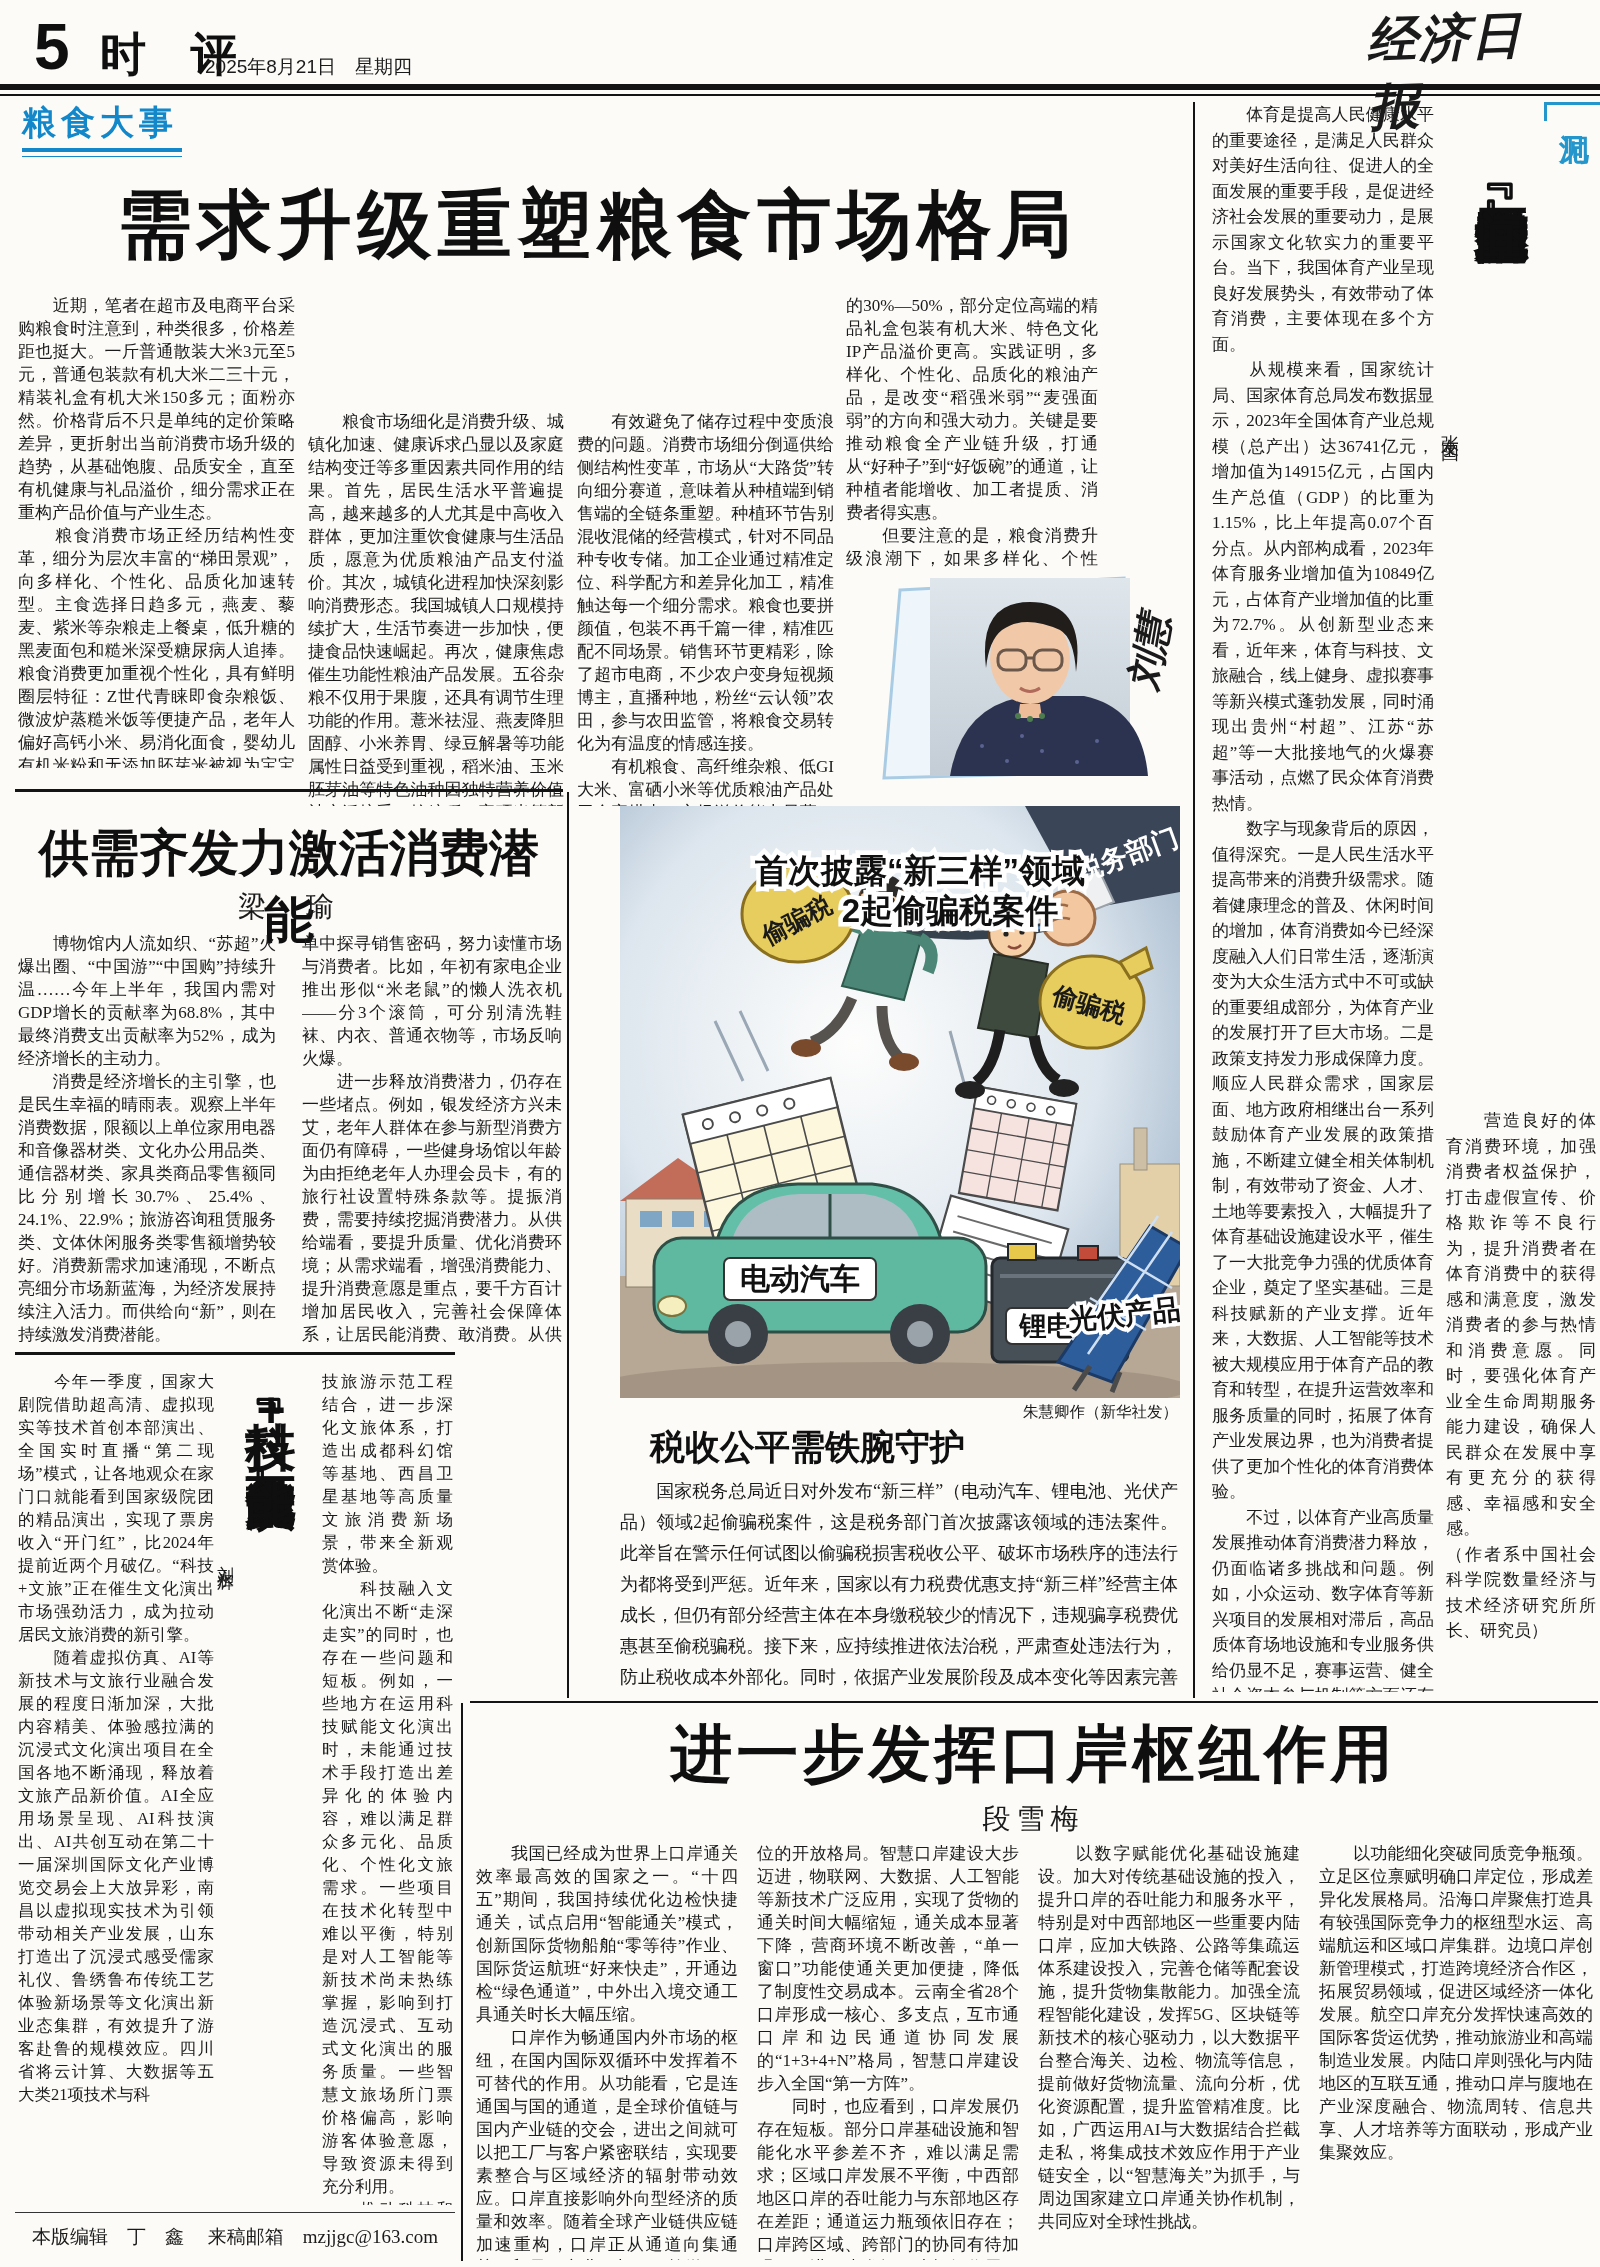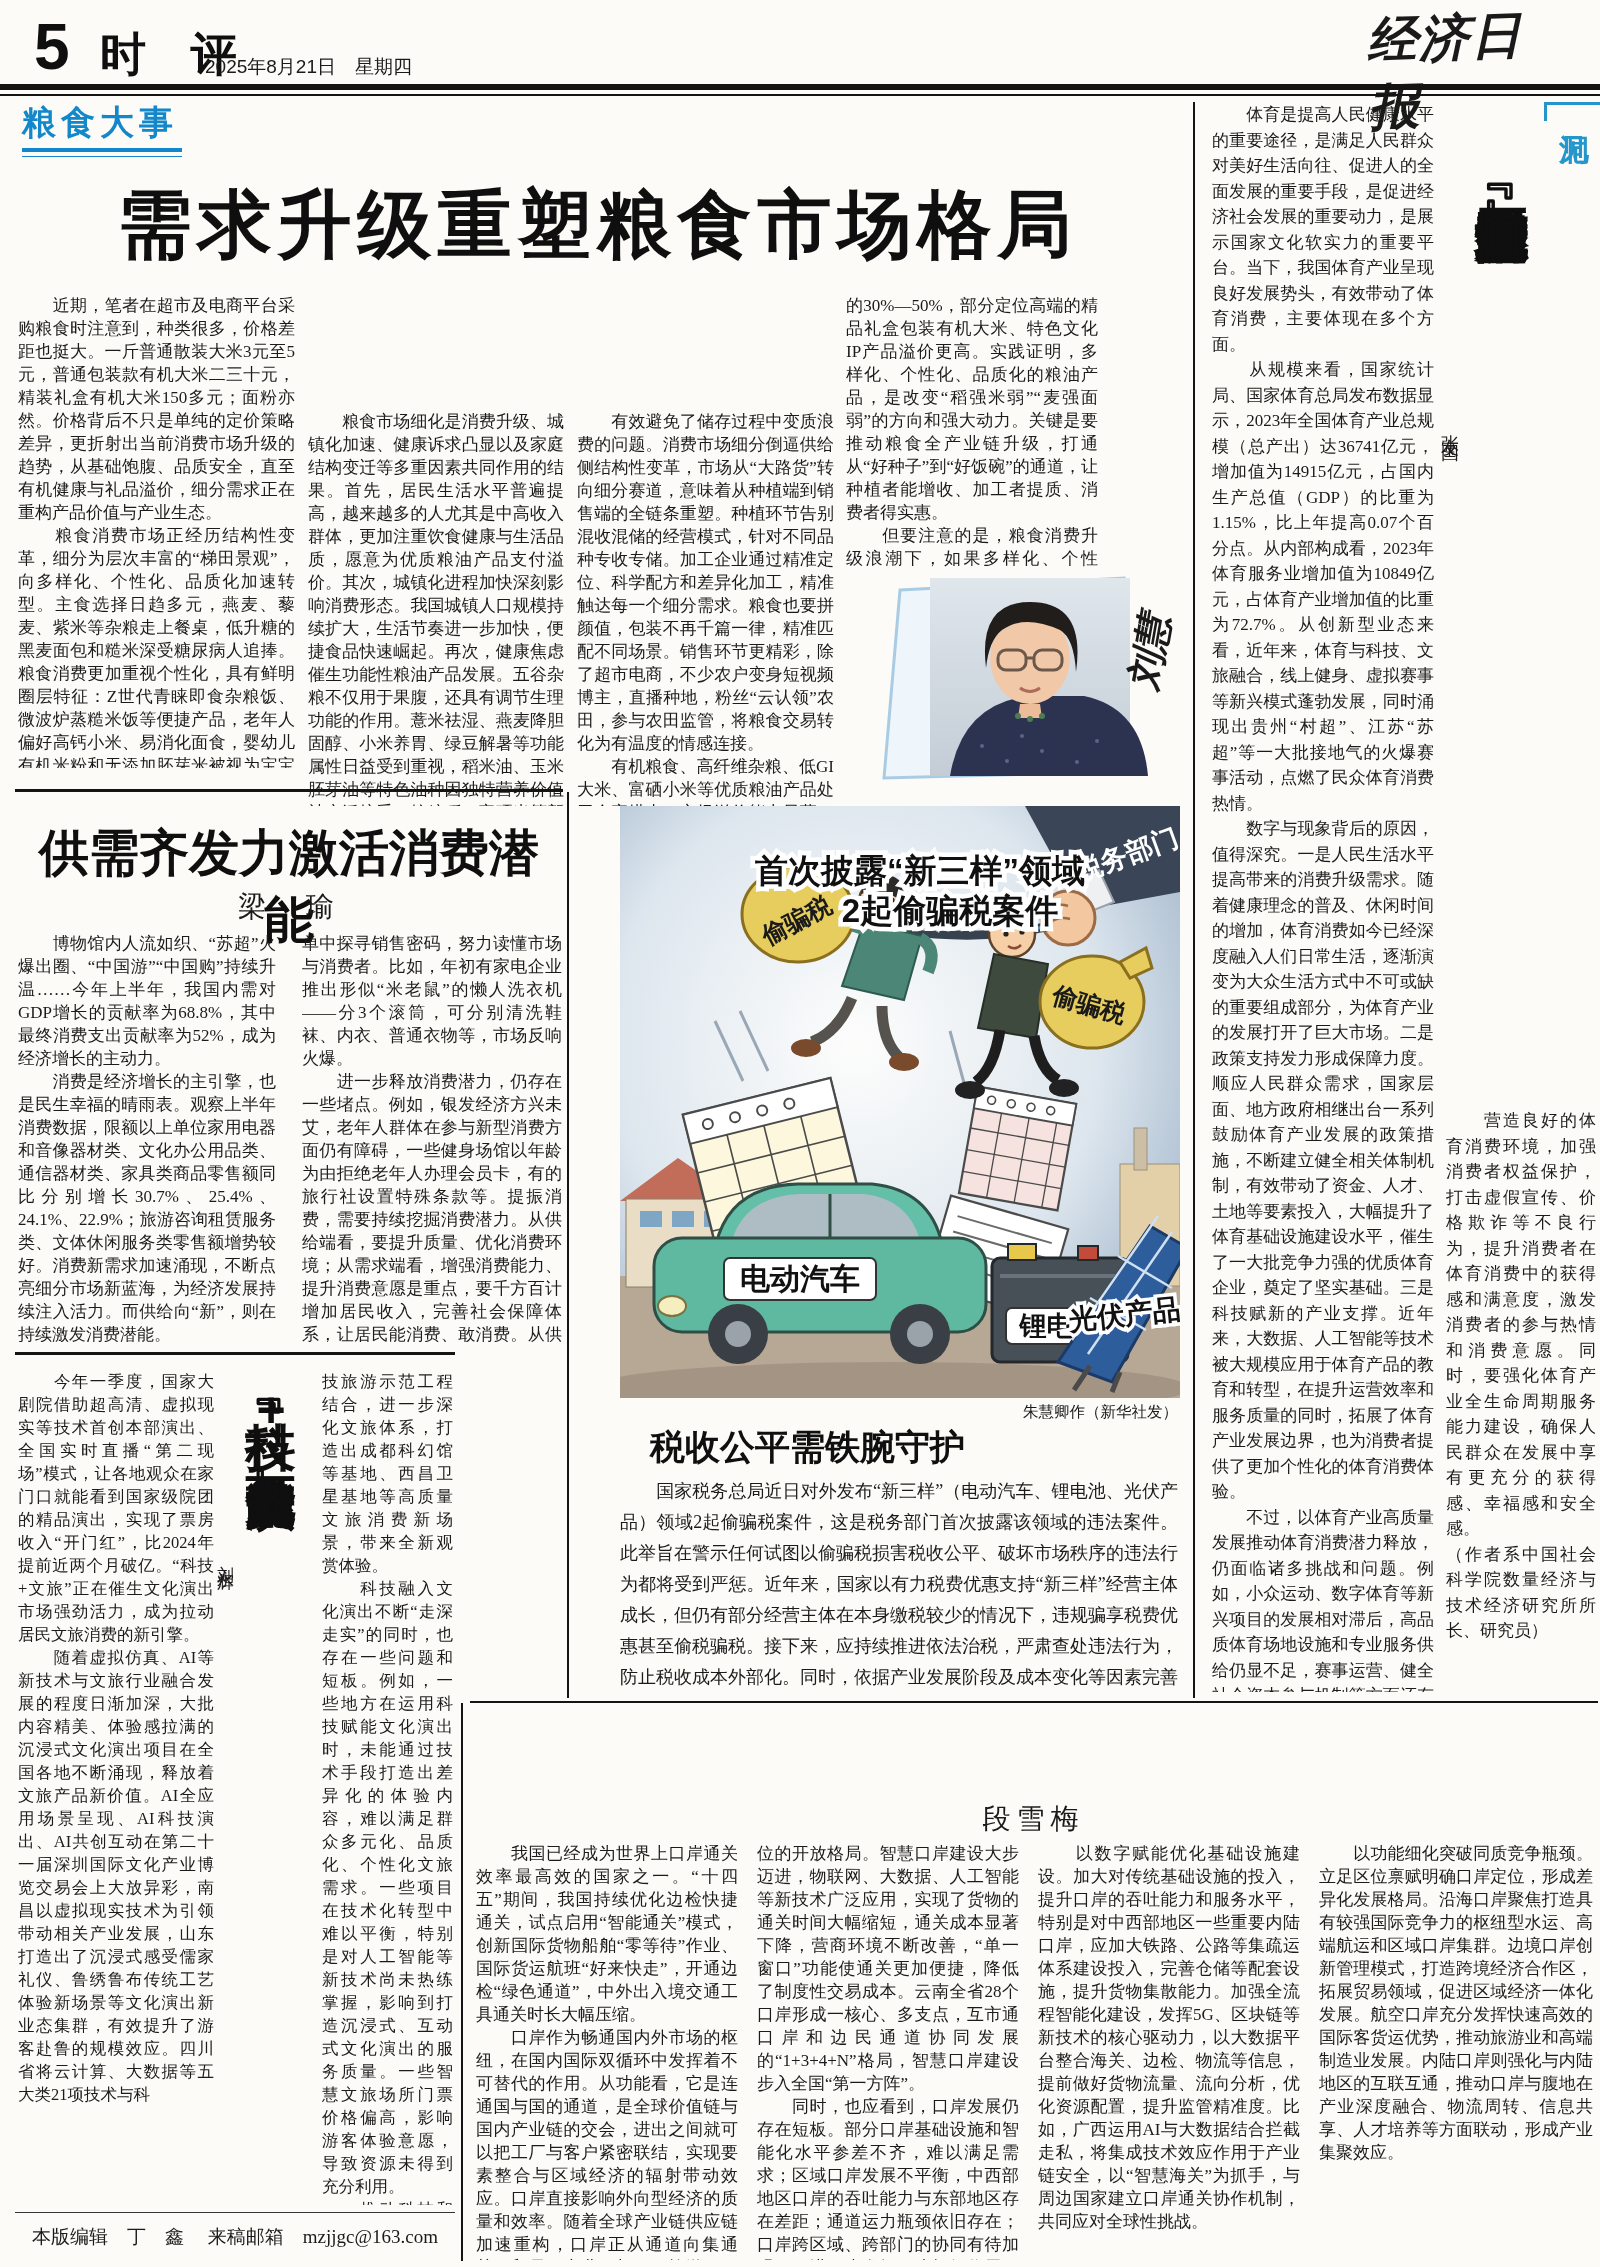--- a/index.html
+++ b/index.html
@@ -233,20 +233,21 @@
       <text x="300" y="76" font-size="33" font-weight="900" fill="#101010" text-anchor="middle" stroke="#ffffff" stroke-width="9" paint-order="stroke">首次披露“新三样”领域</text>
       <text x="330" y="116" font-size="33" font-weight="900" fill="#101010" text-anchor="middle" stroke="#ffffff" stroke-width="9" paint-order="stroke">2起偷骗税案件</text>
     </svg>
   </div>
   <div class="abs caption" style="left:620px;top:1402px;width:558px;">朱慧卿作（新华社发）</div>
 
   <div class="abs hsans" style="left:622px;top:1424px;font-size:35px;font-family:'Liberation Serif',serif;font-weight:900;margin-left:28px;">税收公平需铁腕守护</div>
   <div class="col" style="left:620px;top:1476px;width:558px;height:220px;font-size:18px;line-height:31px;">　　国家税务总局近日对外发布“新三样”（电动汽车、锂电池、光伏产品）领域2起偷骗税案件，这是税务部门首次披露该领域的违法案件。此举旨在警示任何试图以偷骗税损害税收公平、破坏市场秩序的违法行为都将受到严惩。近年来，国家以有力税费优惠支持“新三样”经营主体成长，但仍有部分经营主体在本身缴税较少的情况下，违规骗享税费优惠甚至偷税骗税。接下来，应持续推进依法治税，严肃查处违法行为，防止税收成本外部化。同时，依据产业发展阶段及成本变化等因素完善优惠政策，适时调整财政补贴标准范围，规范税收优惠，加快创新驱动，提升发展空间。　　　　（时锋）</div>
 
   <div class="rule" style="left:470px;top:1701px;width:1128px;height:2px;"></div>
+  <div class="abs hsans center" style="left:470px;top:1712px;width:1127px;font-size:62px;letter-spacing:4px;">进一步发挥口岸枢纽作用</div>
   <div class="abs byline" style="left:470px;top:1800px;width:1127px;">段雪梅</div>
   <div class="col bodytxt" style="left:476px;top:1842px;width:262px;height:418px;">　　我国已经成为世界上口岸通关效率最高效的国家之一。“十四五”期间，我国持续优化边检快捷通关，试点启用“智能通关”模式，创新国际货物船舶“零等待”作业、国际货运航班“好来快走”，开通边检“绿色通道”，中外出入境交通工具通关时长大幅压缩。
 　　口岸作为畅通国内外市场的枢纽，在国内国际双循环中发挥着不可替代的作用。从功能看，它是连通国与国的通道，是全球价值链与国内产业链的交会，进出之间就可以把工厂与客户紧密联结，实现要素整合与区域经济的辐射带动效应。口岸直接影响外向型经济的质量和效率。随着全球产业链供应链加速重构，口岸正从通道向集通关、贸易、产业、加工、旅游、服务于一体的综合平台转型升级。
 　　近年来，我国口岸建设成效显著，开放布局持续优化，中欧班列枢纽、西部陆海新通道沿线口岸等，沿海、沿边、航空，形成了全方</div>
   <div class="col bodytxt" style="left:757px;top:1842px;width:262px;height:418px;">位的开放格局。智慧口岸建设大步迈进，物联网、大数据、人工智能等新技术广泛应用，实现了货物的通关时间大幅缩短，通关成本显著下降，营商环境不断改善，“单一窗口”功能使通关更加便捷，降低了制度性交易成本。云南全省28个口岸形成一核心、多支点，互市通口岸和边民通道协同发展的“1+3+4+N”格局，智慧口岸建设步入全国“第一方阵”。
 　　同时，也应看到，口岸发展仍存在短板。部分口岸基础设施和智能化水平参差不齐，难以满足需求；区域口岸发展不平衡，中西部地区口岸的吞吐能力与东部地区存在差距；通道运力瓶颈依旧存在；口岸跨区域、跨部门的协同有待加强。要进一步发挥口岸枢纽作用，还需多维发力。
 　　以改革破除体制机制障碍。推动建立“一口岸多通道”、“两国双园”合作机制，探索“口岸+落地加工”机制，促进物流资源在口岸就地转化，变“流量”为“留量”，深化“放管服”改革，简化审批流程，提升口岸治理水平。</div>
   <div class="col bodytxt" style="left:1038px;top:1842px;width:262px;height:418px;">　　以数字赋能优化基础设施建设。加大对传统基础设施的投入，提升口岸的吞吐能力和服务水平，特别是对中西部地区一些重要内陆口岸，应加大铁路、公路等集疏运体系建设投入，完善仓储等配套设施，提升货物集散能力。加强全流程智能化建设，发挥5G、区块链等新技术的核心驱动力，以大数据平台整合海关、边检、物流等信息，提前做好货物流量、流向分析，优化资源配置，提升监管精准度。比如，广西运用AI与大数据结合拦截走私，将集成技术效应作用于产业链安全，以“智慧海关”为抓手，与周边国家建立口岸通关协作机制，共同应对全球性挑战。</div>
   <div class="col bodytxt" style="left:1319px;top:1842px;width:274px;height:418px;">　　以功能细化突破同质竞争瓶颈。立足区位禀赋明确口岸定位，形成差异化发展格局。沿海口岸聚焦打造具有较强国际竞争力的枢纽型水运、高端航运和区域口岸集群。边境口岸创新管理模式，打造跨境经济合作区，拓展贸易领域，促进区域经济一体化发展。航空口岸充分发挥快速高效的国际客货运优势，推动旅游业和高端制造业发展。内陆口岸则强化与内陆地区的互联互通，推动口岸与腹地在产业深度融合、物流周转、信息共享、人才培养等方面联动，形成产业集聚效应。</div>
 

